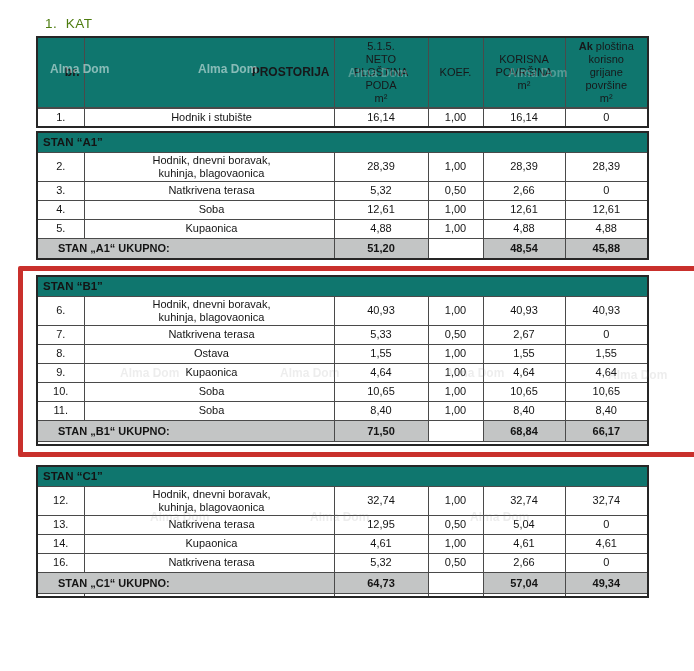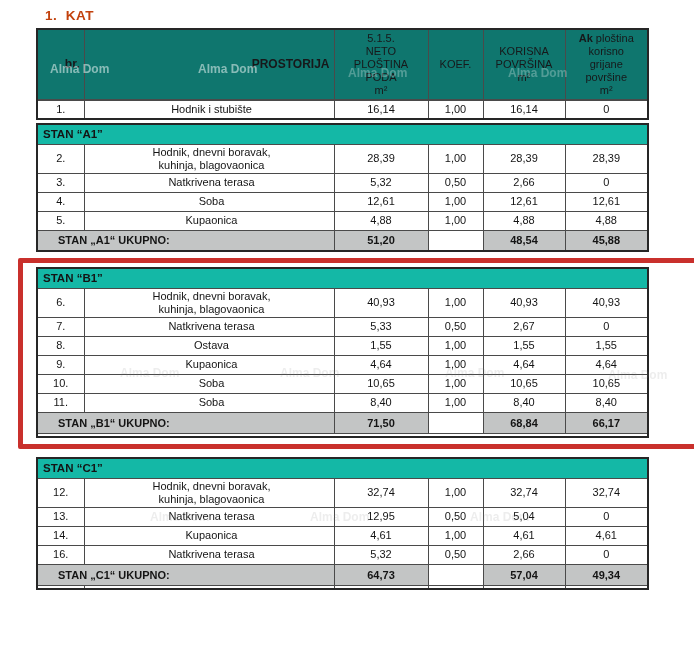--- a/index.html
+++ b/index.html
@@ -2,38 +2,38 @@
 <html><head>
 <meta charset="utf-8">
 <style>
   html,body{margin:0;padding:0;}
   body{
     width:694px;height:671px;position:relative;overflow:hidden;
     background:#ffffff;color:#141414;
     font-family:"Liberation Sans","DejaVu Sans",sans-serif;
   }
   .content{position:absolute;left:36px;top:8px;width:611px;}
-  .title{font-weight:bold;font-size:13.5px;letter-spacing:.5px;margin:0 0 5px 9px;white-space:pre;color:#c2410c;}
+  .title{font-weight:normal;font-size:13.5px;letter-spacing:.5px;margin:8px 0 5px 9px;white-space:pre;color:#4d7c0f;}
 
   table{border-collapse:collapse;table-layout:fixed;width:611px;background:#fff;}
   col.c1{width:47px}col.c2{width:250px}col.c3{width:94px}col.c4{width:55px}col.c5{width:82px}col.c6{width:83px}
   td,th{border:1px solid #4a4a4a;font-size:11px;padding:1px 4px;box-sizing:border-box;vertical-align:middle;}
   table.blk{border:2px solid #262626;}
 
   
   .hdr th{background:#0f766e;font-weight:normal;text-align:center;white-space:pre-line;line-height:13px;height:70px;color:#17181a;}
   .hdr th.lft{text-align:right;font-weight:bold;font-size:12px;padding-left:5px;}
   .hdr th .bld{font-weight:bold;}
   table.hdr{border-bottom-width:1px;}
   table.attach{border-top:0;}
 
   
   .data-row td{height:19px;text-align:center;line-height:13px;}
   .data-row td.c-name{text-align:center;padding-left:9px;white-space:pre-line;}
-  .sec-header td{font-weight:bold;font-size:11.5px;text-align:left;padding:3px 4px 3px 5px;background:#14b8a6;height:20px;}
+  .sec-header td{font-weight:bold;font-size:11.5px;text-align:left;padding:3px 4px 3px 5px;background:#0f766e;height:20px;}
   .total-row td{background:#c3c5c5;font-weight:bold;height:21px;text-align:center;}
   .total-row td.t-label{text-align:left;padding-left:20px;}
   .total-row td.t-koef{background:#ffffff;}
   tr.strip td{height:4px;padding:0;background:#fff;}
   tr.strip td.noline{border-left:0;border-right:0;}
 
   .gap3{height:3px;} .gap6{height:6px;} .gap14{height:14px;}
 
   
   .red-box{

